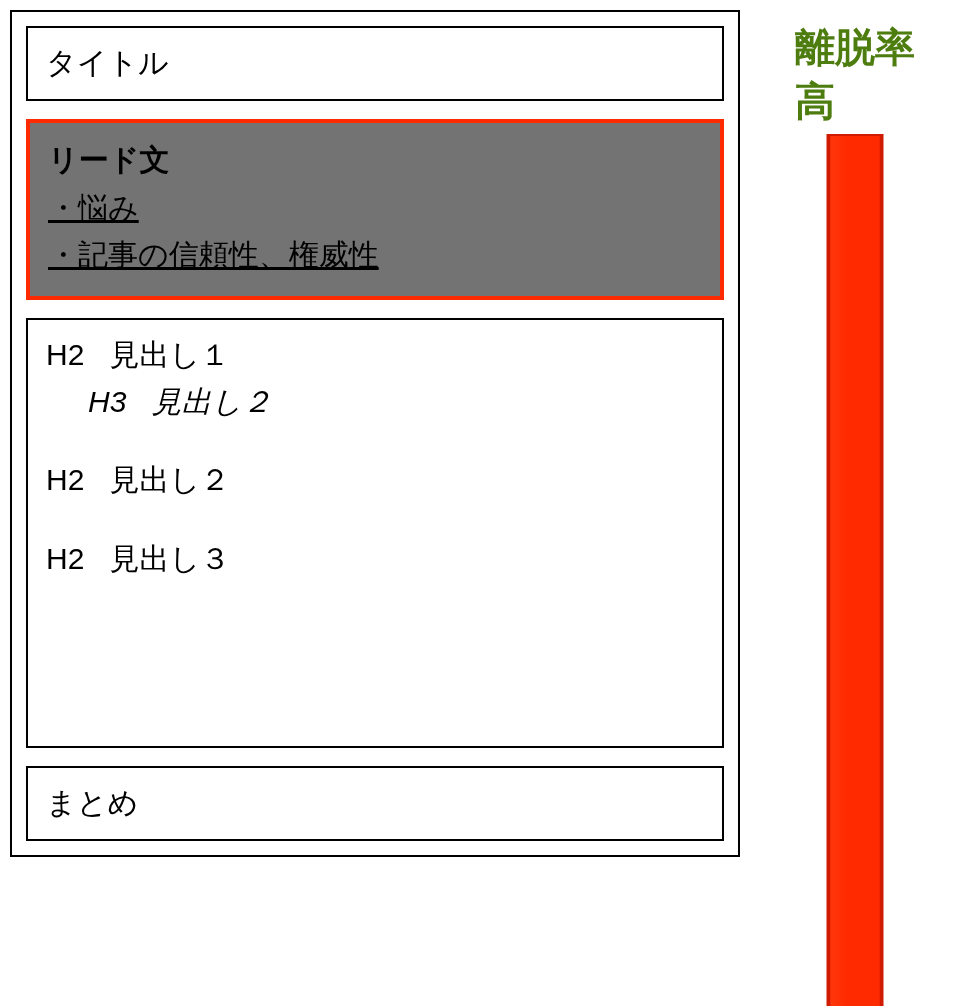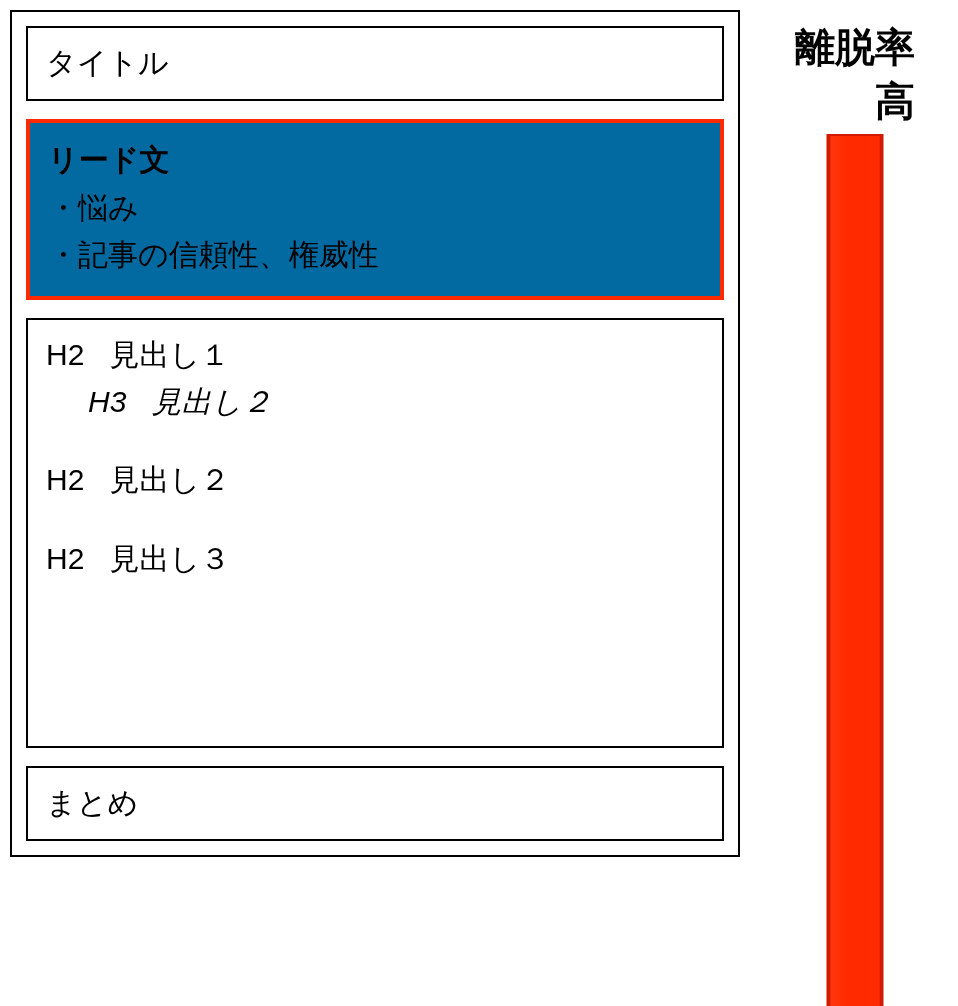--- a/index.html
+++ b/index.html
@@ -26,30 +26,31 @@
       gap: 18px;
     }
     .section-box {
       border: 2px solid #000;
       padding: 12px 18px;
       font-size: 30px;
       line-height: 1.55;
     }
     .lead-box {
       border: 4px solid #ff2a00;
-      background: #0369a1;
+      background: #737373;
       padding: 14px 18px 18px 18px;
       font-size: 30px;
       line-height: 1.55;
     }
     .lead-title {
       font-weight: 700;
     }
     .lead-list {
       margin-top: 2px;
+      text-decoration: underline;
     }
     .body-box {
       min-height: 430px;
     }
     .body-line {
       display: block;
     }
     .indent {
       padding-left: 42px;
       display: block;
@@ -64,22 +65,22 @@
       top: 20px;
       width: 190px;
       height: 960px;
       display: flex;
       flex-direction: column;
       align-items: center;
     }
     .arrow-label {
       font-size: 40px;
       font-weight: 800;
-      color: #000000;
-      text-align: right;
+      color: #4d7c0f;
+      text-align: left;
       line-height: 1.35;
       text-shadow:
         0 0 2px #fff,
         1px 1px 0 #fff,
         -1px -1px 0 #fff,
         1px -1px 0 #fff,
         -1px 1px 0 #fff;
       margin-bottom: 6px;
     }
     .arrow-svg {

